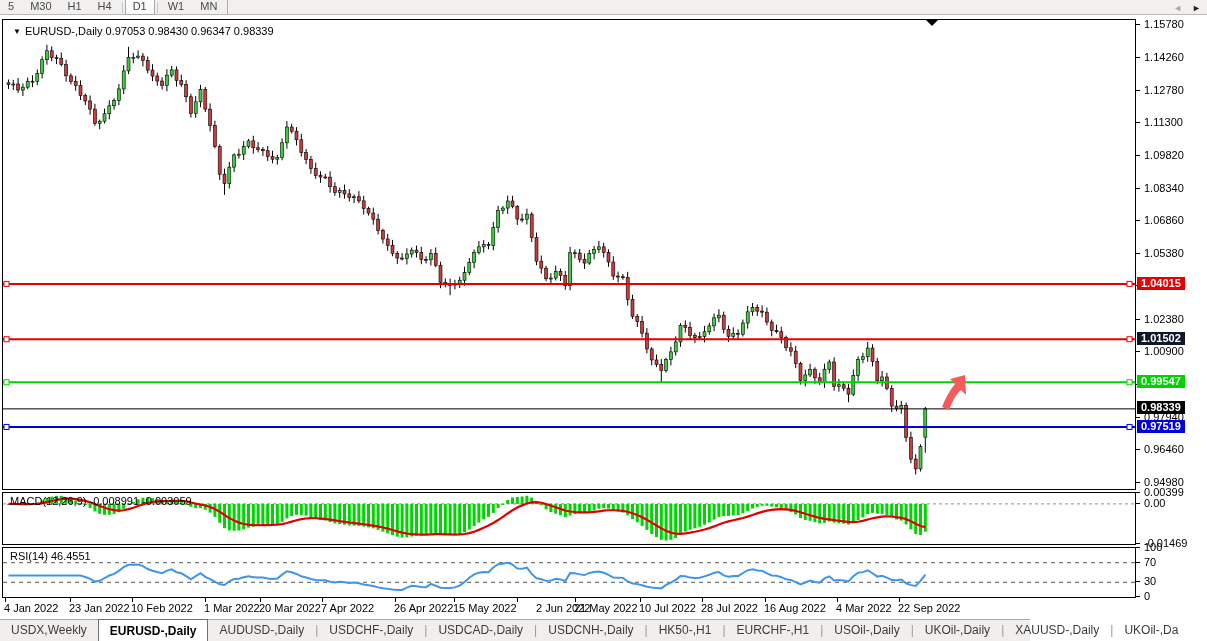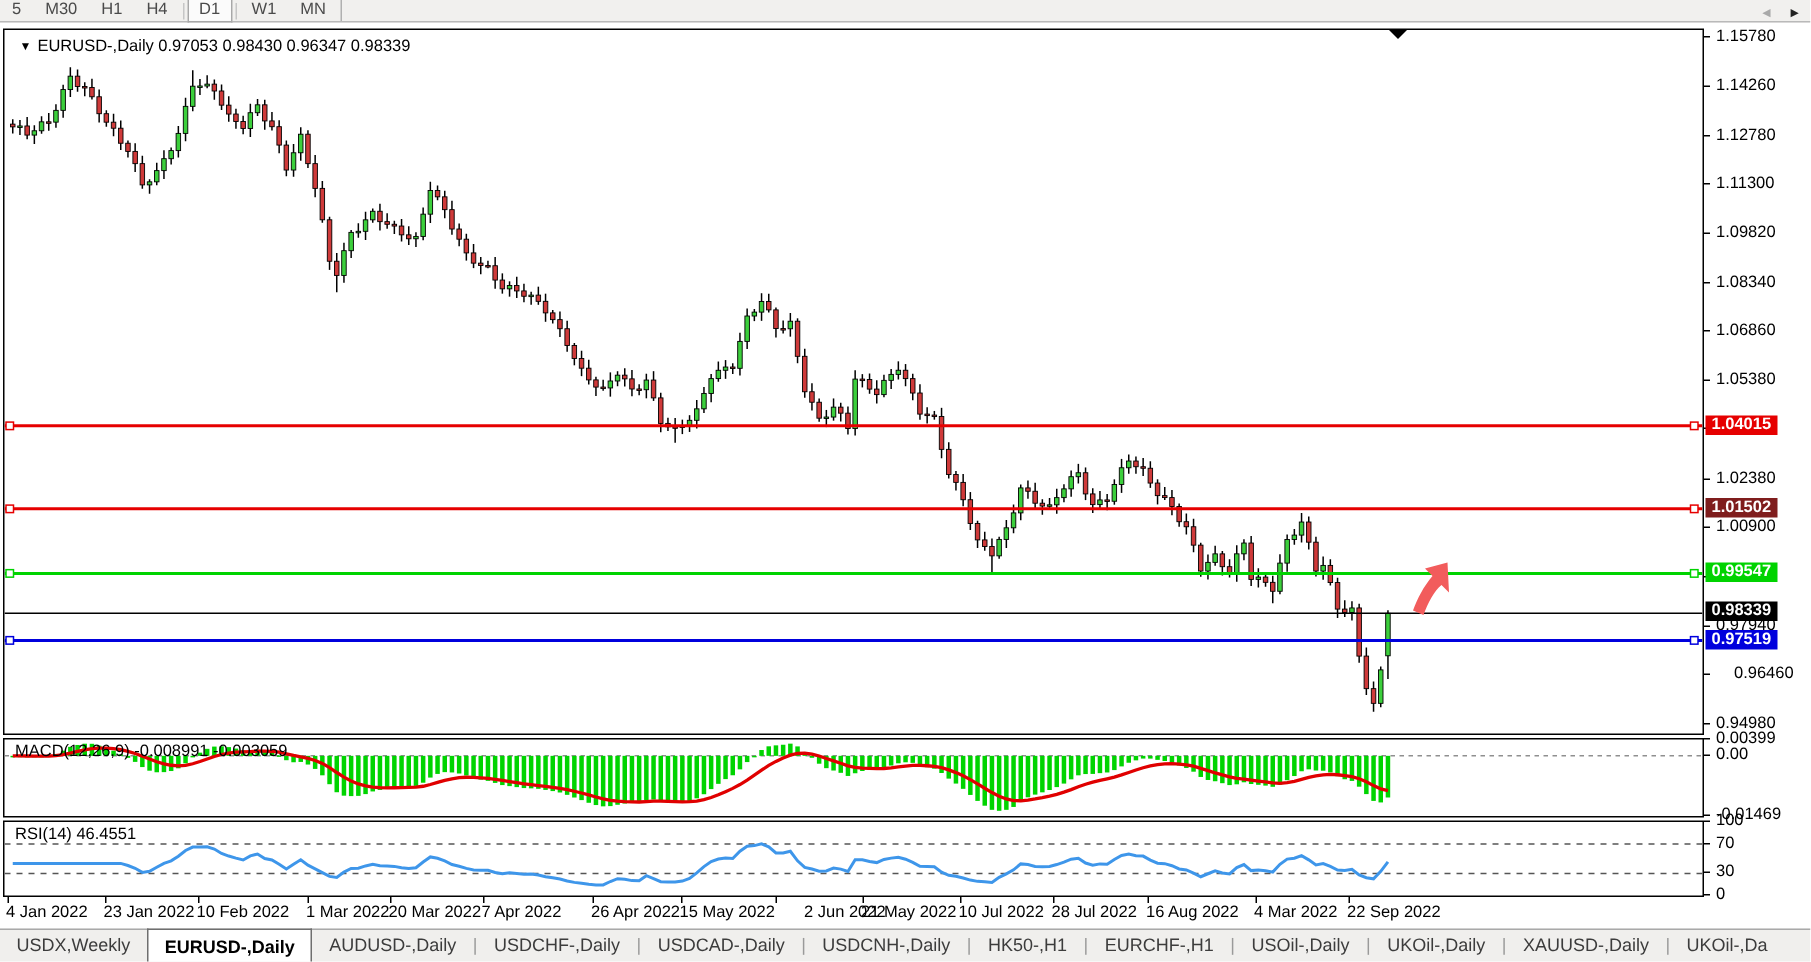--- a/index.html
+++ b/index.html
@@ -26,21 +26,21 @@
   #axis-col{position:absolute;left:1136px;top:19px;width:71px;height:580px;font-size:11px;color:#000}
   .ytick{position:absolute;left:8px;white-space:nowrap}
   .ydash{position:absolute;left:0;width:4px;height:1px;background:#000}
   .price-label{position:absolute;left:1px;color:#fff;font-size:11px;font-weight:bold;
       height:13px;line-height:13px;padding:0 4px;white-space:nowrap;z-index:6}
   
   #date-axis{position:absolute;left:0;top:598px;width:1207px;height:20px;font-size:11px;color:#000}
   .dtick{position:absolute;top:0;width:1px;height:4px;background:#000}
   .dlabel{position:absolute;top:4px;white-space:nowrap}
   
-  #tab-bar{position:absolute;left:0;top:619px;width:1207px;height:22px;background:#f0efed;
+  #tab-bar{position:absolute;left:0;top:619px;width:1030px;height:22px;background:#f0efed;
       border-top:1px solid #a9a9a9;display:flex;align-items:stretch;font-size:12px;color:#3c3c3c}
   .tab{padding:3px 11px 0 11px;white-space:nowrap;cursor:default}
   .tab.active{background:#fff;border:1px solid #6f6f6f;border-bottom:none;font-weight:bold;
       margin-top:-1px;padding-top:4px;color:#000}
   .tab-div{color:#9a9a9a;padding-top:3px}
   #tab-scroll{position:absolute;right:6px;top:3px;display:flex;gap:10px;font-size:9px}
   #tab-scroll .left{color:#a9a9a9}
   #tab-scroll .right{color:#222}
 </style>
 </head>
@@ -702,25 +702,25 @@
     <div class="ytick" style="top: 260.427px;">1.03900</div>
     <div class="ydash" style="top: 299.896px;"></div>
     <div class="ytick" style="top: 293.896px;">1.02380</div>
     <div class="ydash" style="top: 332.484px;"></div>
     <div class="ytick" style="top: 326.484px;">1.00900</div>
     <div class="ydash" style="top: 365.071px;"></div>
     <div class="ytick" style="top: 359.071px;">0.99420</div>
     <div class="ydash" style="top: 397.659px;"></div>
     <div class="ytick" style="top: 391.659px;">0.97940</div>
     <div class="ydash" style="top: 430.247px;"></div>
-    <div class="ytick" style="top: 424.247px; margin-left: 12px;">0.96460</div>
+    <div class="ytick" style="top: 424.247px;">0.96460</div>
     <div class="ydash" style="top: 462.835px;"></div>
     <div class="ytick" style="top: 456.835px;">0.94980</div>
     <div class="price-label" style="background: rgb(230, 0, 0); top: 257.895px;">1.04015</div>
-    <div class="price-label" style="background: #7f1d1d; top: 313.228px;">1.01502</div>
+    <div class="price-label" style="background: #0f172a; top: 313.228px;">1.01502</div>
     <div class="price-label" style="background: rgb(0, 211, 0); top: 356.275px;">0.99547</div>
     <div class="price-label" style="background: rgb(0, 0, 221); top: 400.929px;">0.97519</div>
     <div class="price-label" style="background: rgb(0, 0, 0); top: 382.374px;">0.98339</div>
     <div class="ydash" style="top: 473px;"></div>
     <div class="ytick" style="top: 467px;">0.00399</div>
     <div class="ydash" style="top: 483.893px;"></div>
     <div class="ytick" style="top: 477.893px;">0.00</div>
     <div class="ydash" style="top: 524px;"></div>
     <div class="ytick" style="top: 518px;">-0.01469</div>
     <div class="ydash" style="top: 528px;"></div>

